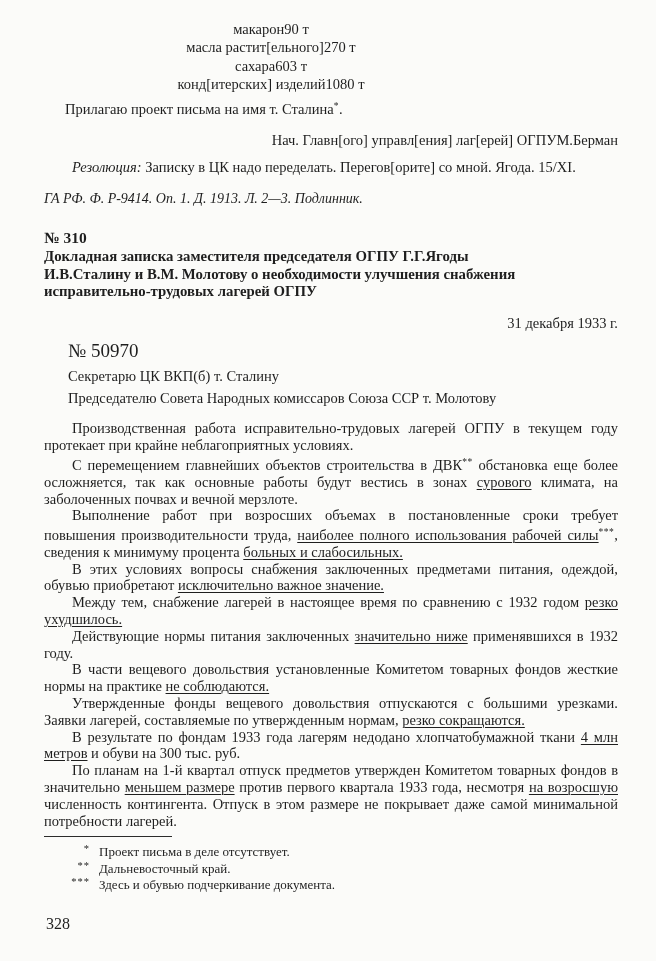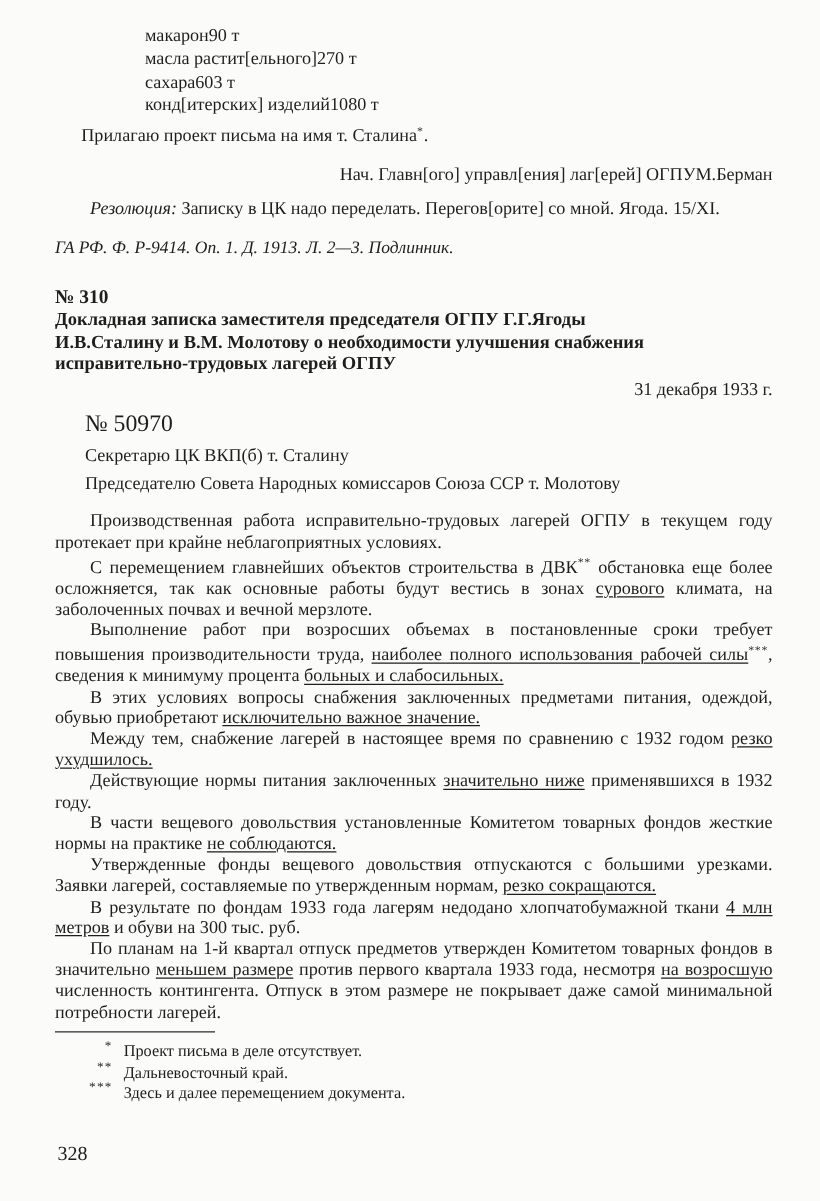--- a/index.html
+++ b/index.html
@@ -16,21 +16,21 @@
     width:656px;height:961px;
     padding:20px 38px 0 44px;
   }
   
   .supply-list{
     margin-left:72px;
     width:310px;
     font-size:14.5px;
     line-height:18.4px;
   }
-  .supply-row{display:flex;justify-content:flex-start;}
+  .supply-row{display:flex;justify-content:center;}
   .supply-qty{white-space:nowrap;}
   .attach-line{
     margin-top:4px;
     text-indent:21px;
     font-size:14.5px;
     line-height:17px;
   }
   .sig-row{
     margin-top:9px;
     display:flex;justify-content:flex-end;align-items:baseline;
@@ -52,21 +52,21 @@
     margin-top:21px;
     font-weight:bold;
     font-size:15.5px;line-height:19px;
   }
   .doc-title{
     margin-top:1px;
     font-weight:bold;
     font-size:14.8px;line-height:17.3px;
   }
   .doc-date{
-    margin-top:4px;
+    margin-top:15px;
     text-align:right;
     font-size:14.5px;line-height:17px;
   }
   .doc-no{
     margin-top:10px;margin-left:24px;
     font-size:19px;line-height:17px;
   }
   .addressees{
     margin-top:7px;margin-left:24px;
     font-size:14.5px;line-height:21.5px;
@@ -192,20 +192,20 @@
         <span class="fn-text">Проект письма в деле отсутствует.</span>
       </div>
 
       <div class="fn-row">
         <span class="fn-mark">**</span>
         <span class="fn-text">Дальневосточный край.</span>
       </div>
 
       <div class="fn-row">
         <span class="fn-mark">***</span>
-        <span class="fn-text">Здесь и далее перемещением документа.</span>
+        <span class="fn-text">Здесь и обувью подчеркивание документа.</span>
       </div>
 
   </div>
 
   <div class="page-number">328</div>
 
 </div>
 
 </body></html>

